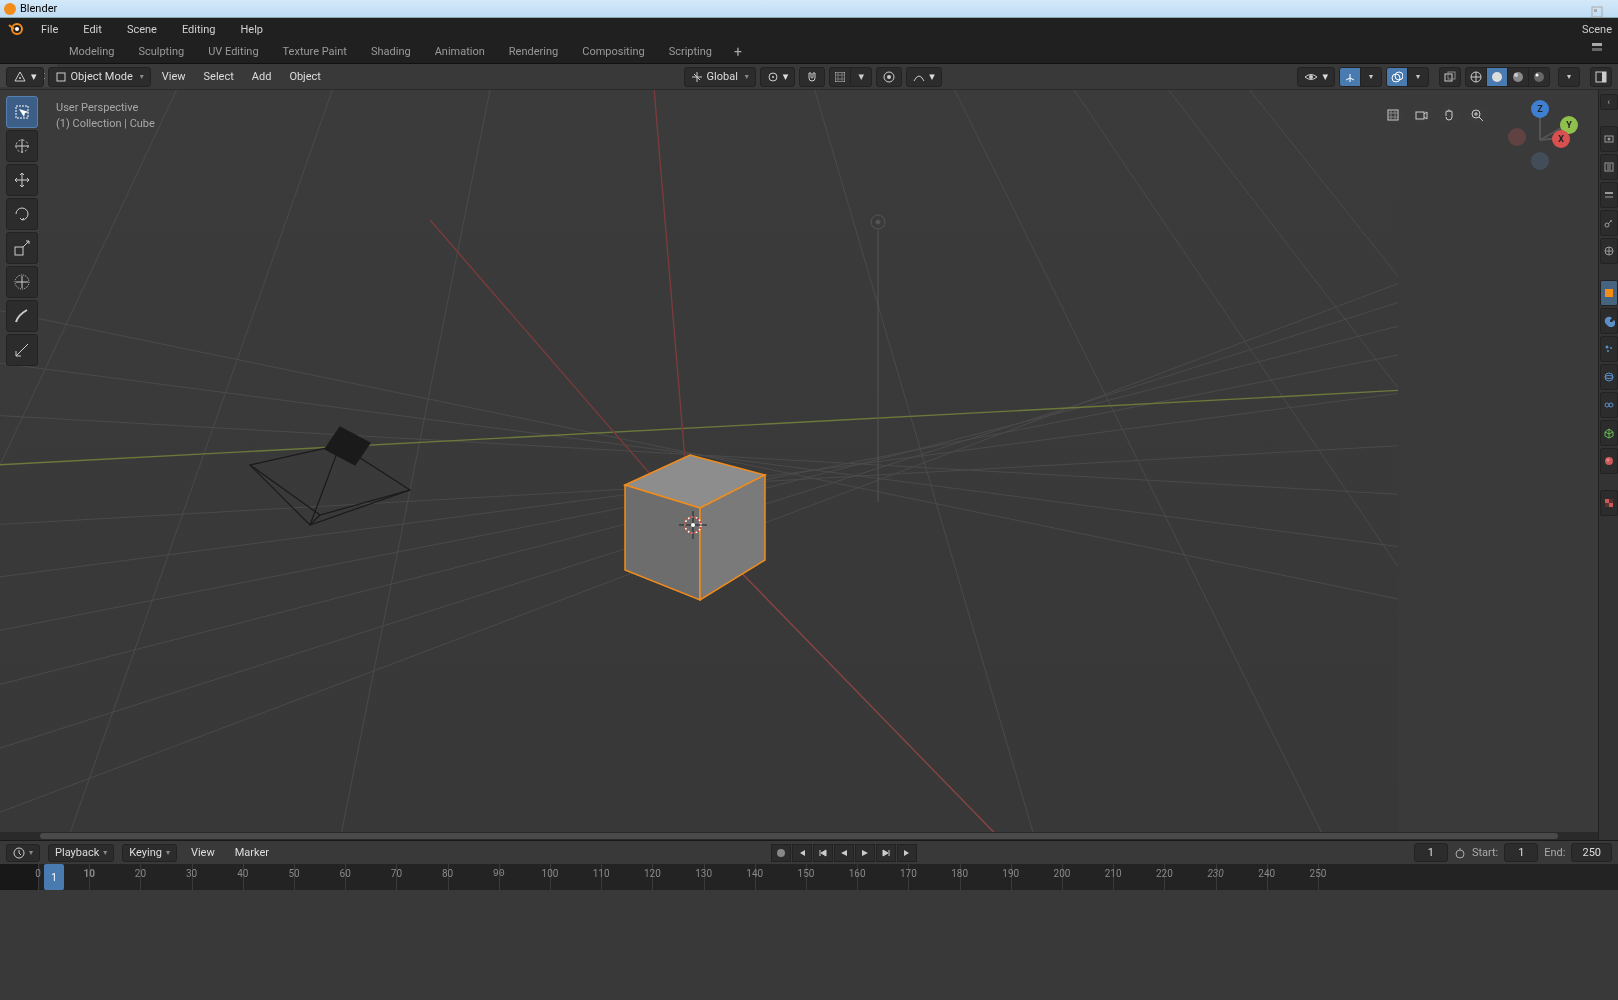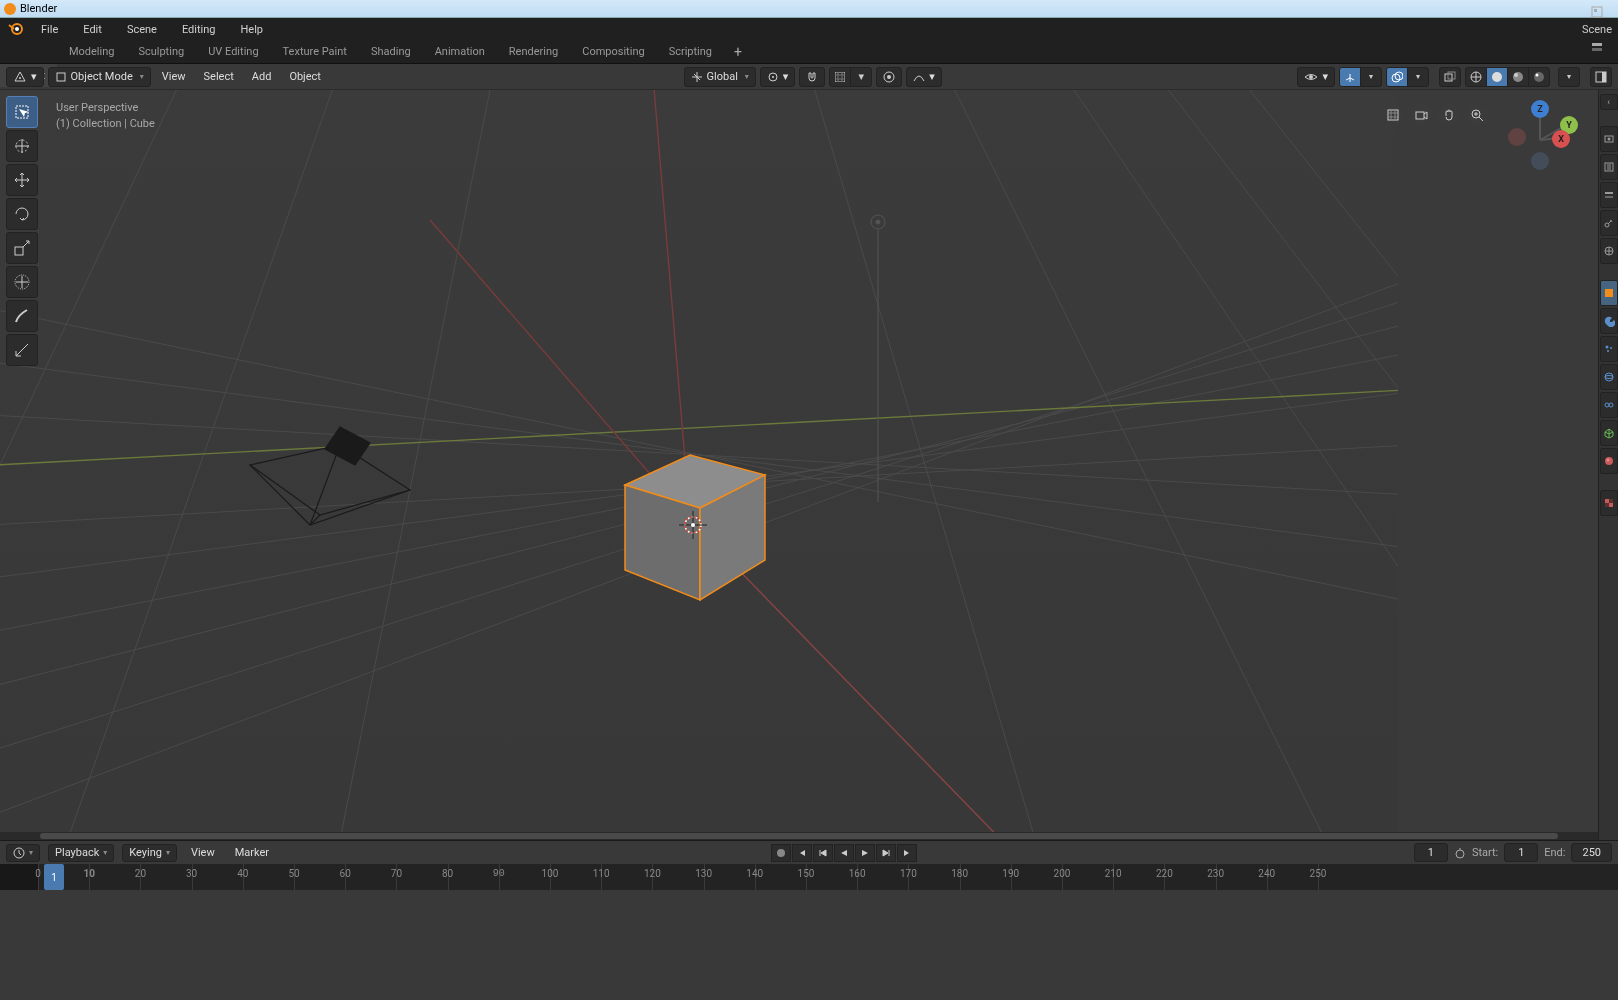--- a/index.html
+++ b/index.html
@@ -613,20 +613,20 @@
       <div class="tlabel" style="left: 959.6px;">180</div>
       <div class="tick" style="left: 1010.8px;"></div>
       <div class="tlabel" style="left: 1010.8px;">190</div>
       <div class="tick" style="left: 1062px;"></div>
       <div class="tlabel" style="left: 1062px;">200</div>
       <div class="tick" style="left: 1113.2px;"></div>
       <div class="tlabel" style="left: 1113.2px;">210</div>
       <div class="tick" style="left: 1164.4px;"></div>
       <div class="tlabel" style="left: 1164.4px;">220</div>
       <div class="tick" style="left: 1215.6px;"></div>
-      <div class="tlabel" style="left: 1215.6px;">230</div>
+      <div class="tlabel" style="left: 1215.6px; font-style: italic;">230</div>
       <div class="tick" style="left: 1266.8px;"></div>
       <div class="tlabel" style="left: 1266.8px;">240</div>
       <div class="tick" style="left: 1318px;"></div>
       <div class="tlabel" style="left: 1318px;">250</div>
     </div>
   <div class="cursor">1</div>
 </div>
 
 </body></html>

